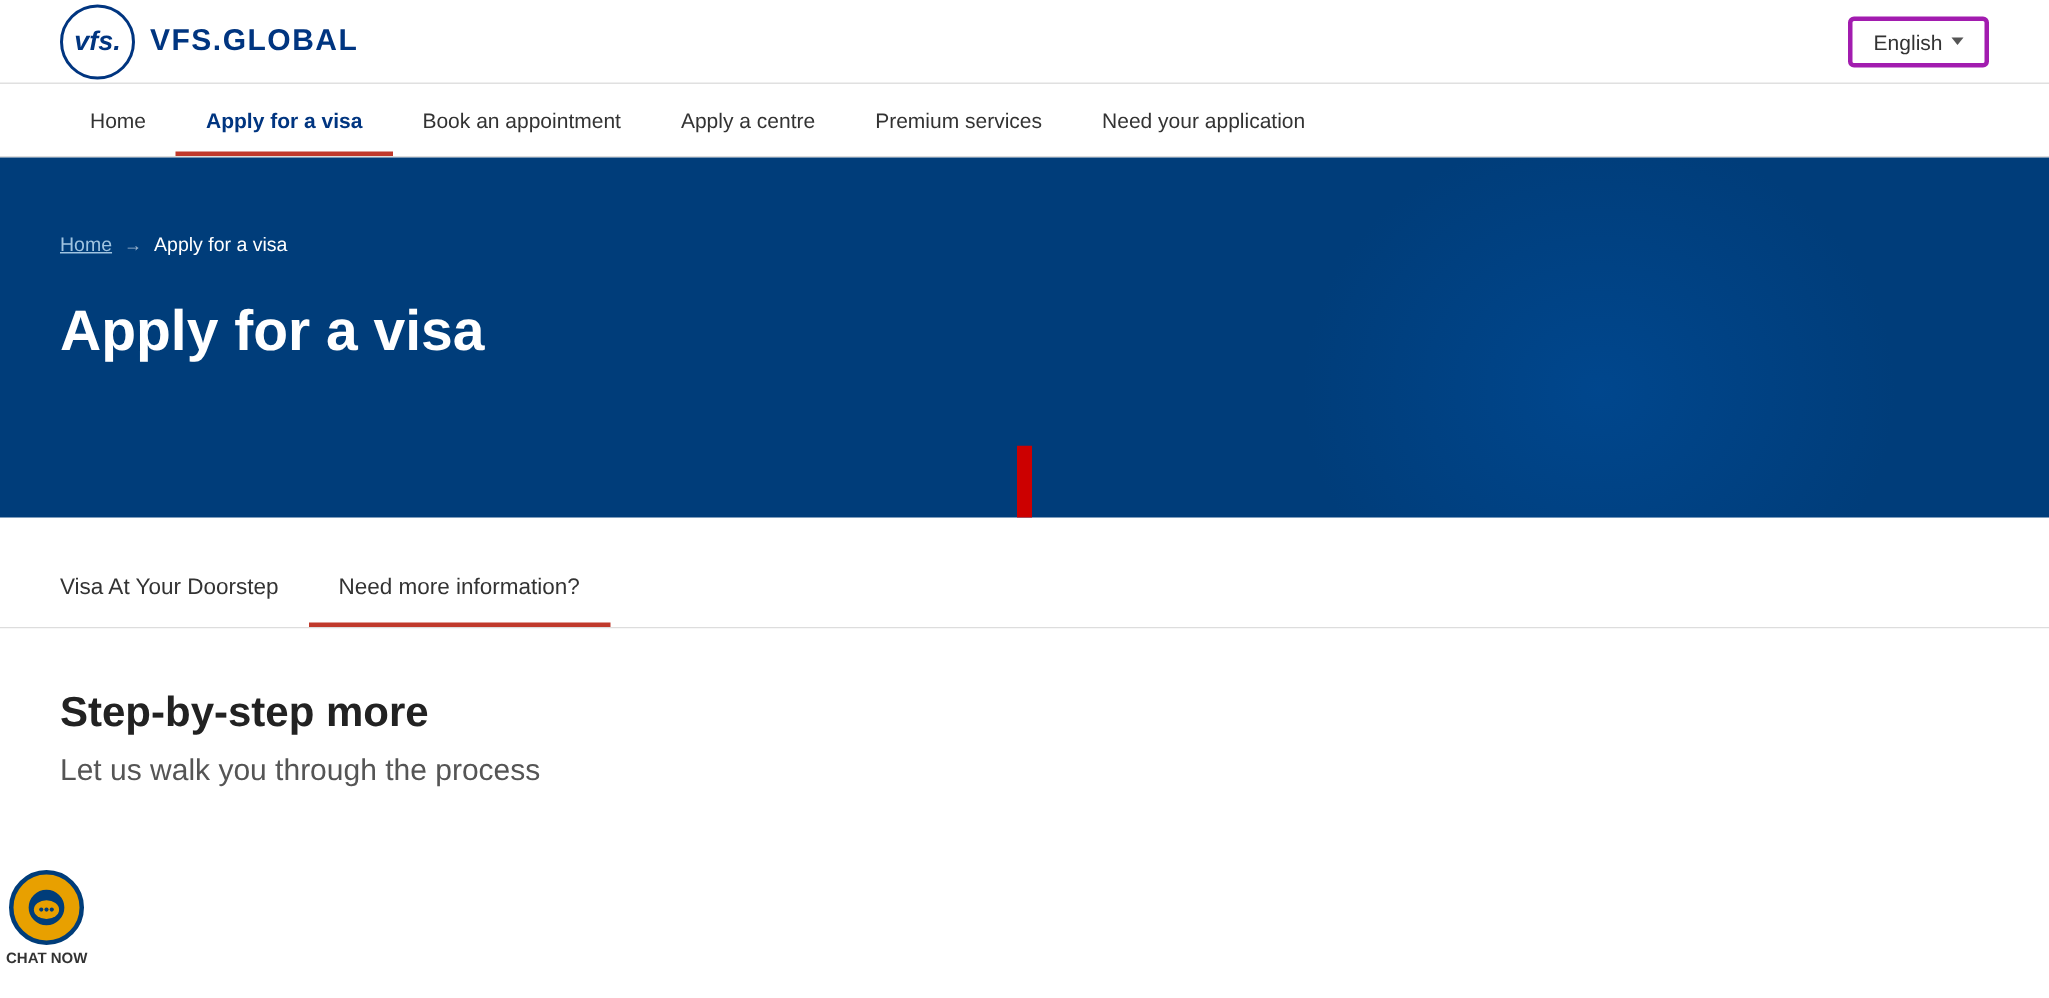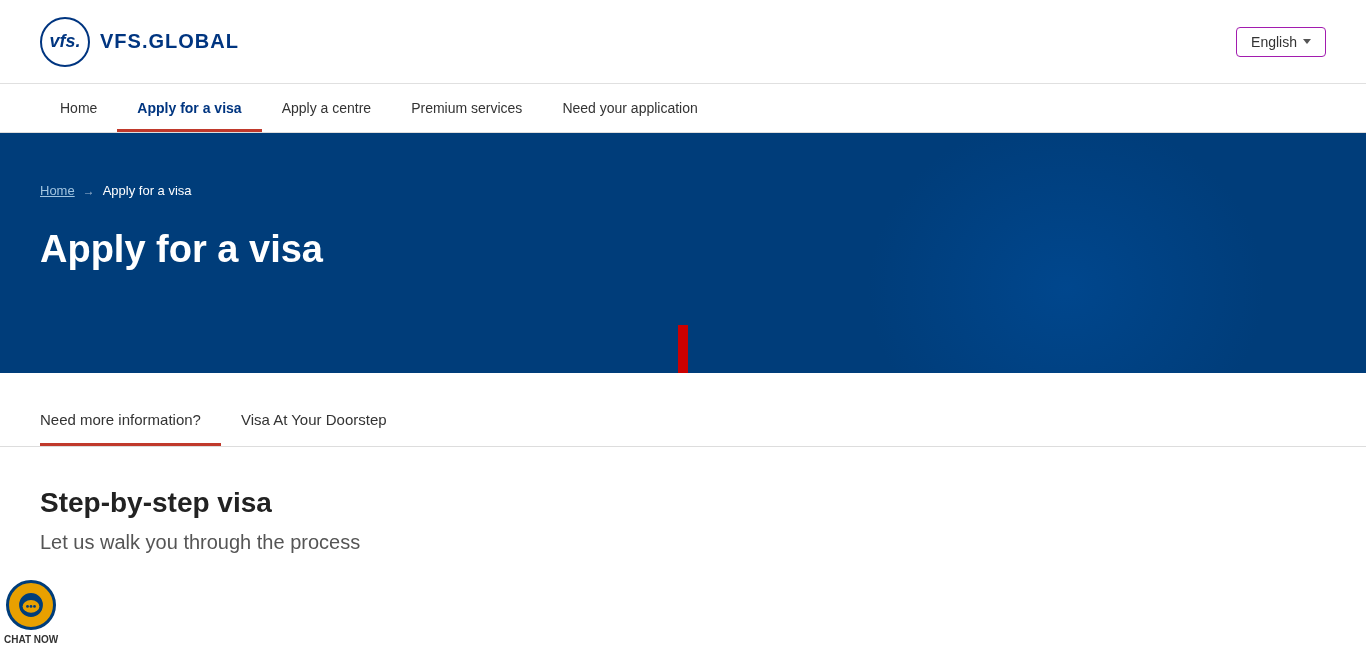--- a/index.html
+++ b/index.html
@@ -4,21 +4,21 @@
   <style>
     * { margin: 0; padding: 0; box-sizing: border-box; }
     body { font-family: Arial, sans-serif; font-size: 14px; color: #333; background: #fff; }
 
     
     .header {
       display: flex;
       align-items: center;
       justify-content: space-between;
       padding: 0 40px;
-      height: 84px;
+      height: 56px;
       background: #fff;
       border-bottom: 1px solid #e0e0e0;
     }
     .logo-area {
       display: flex;
       align-items: center;
       gap: 10px;
     }
     .logo-circle {
       width: 50px;
@@ -36,21 +36,21 @@
     .logo-text {
       font-size: 20px;
       font-weight: bold;
       color: #003580;
       letter-spacing: 1px;
     }
     .lang-btn {
       display: flex;
       align-items: center;
       gap: 6px;
-      border: 1px solid #a21caf;
+      border: 3px solid #a21caf;
       padding: 6px 14px;
       border-radius: 4px;
       background: #fff;
       cursor: pointer;
       font-size: 14px;
       color: #333;
     }
     .lang-btn .caret {
       border-left: 4px solid transparent;
       border-right: 4px solid transparent;
@@ -253,20 +253,21 @@
   </div>
   <button class="lang-btn">
     <span>English</span>
     <span class="caret"></span>
   </button>
 </header>
 
 <nav class="nav">
   <a class="nav-item">Home</a>
   <a class="nav-item active">Apply for a visa</a>
+  <a class="nav-item">Book an appointment</a>
   <a class="nav-item">Apply a centre</a>
   <a class="nav-item">Premium services</a>
   <a class="nav-item">Need your application</a>
 </nav>
 
 <div class="hero">
 
   <div class="breadcrumb" style="background:transparent; padding: 0 0 20px 0; margin-bottom: 10px;">
     <a href="#">Home</a>
     <span class="breadcrumb-arrow">→</span>
@@ -278,27 +279,27 @@
   <div class="arrow-svg-container">
     <svg width="60" height="90" viewBox="0 0 60 90" xmlns="http://www.w3.org/2000/svg">
       <line x1="30" y1="0" x2="30" y2="65" stroke="#cc0000" stroke-width="10"></line>
       <polygon points="0,55 60,55 30,90" fill="#cc0000"></polygon>
     </svg>
   </div>
 </div>
 
 <div class="tabs-section">
   <div class="tabs">
+    <div class="tab-item">Visa At Your Doorstep</div>
     <div class="tab-item active">Need more information?</div>
-    <div class="tab-item">Visa At Your Doorstep</div>
   </div>
 </div>
 
 <div class="content">
-  <h2 class="content-title">Step-by-step visa</h2>
+  <h2 class="content-title">Step-by-step more</h2>
   <p class="content-subtitle">Let us walk you through the process</p>
 </div>
 
 <div class="chat-widget">
   <div class="chat-icon">
     <svg viewBox="0 0 40 40" fill="none" xmlns="http://www.w3.org/2000/svg">
       <circle cx="20" cy="20" r="18" fill="#003d7a" stroke="#e8a000" stroke-width="2"></circle>
       <ellipse cx="20" cy="22" rx="12" ry="9" fill="#e8a000"></ellipse>
       <circle cx="15" cy="22" r="2" fill="#003d7a"></circle>
       <circle cx="20" cy="22" r="2" fill="#003d7a"></circle>

